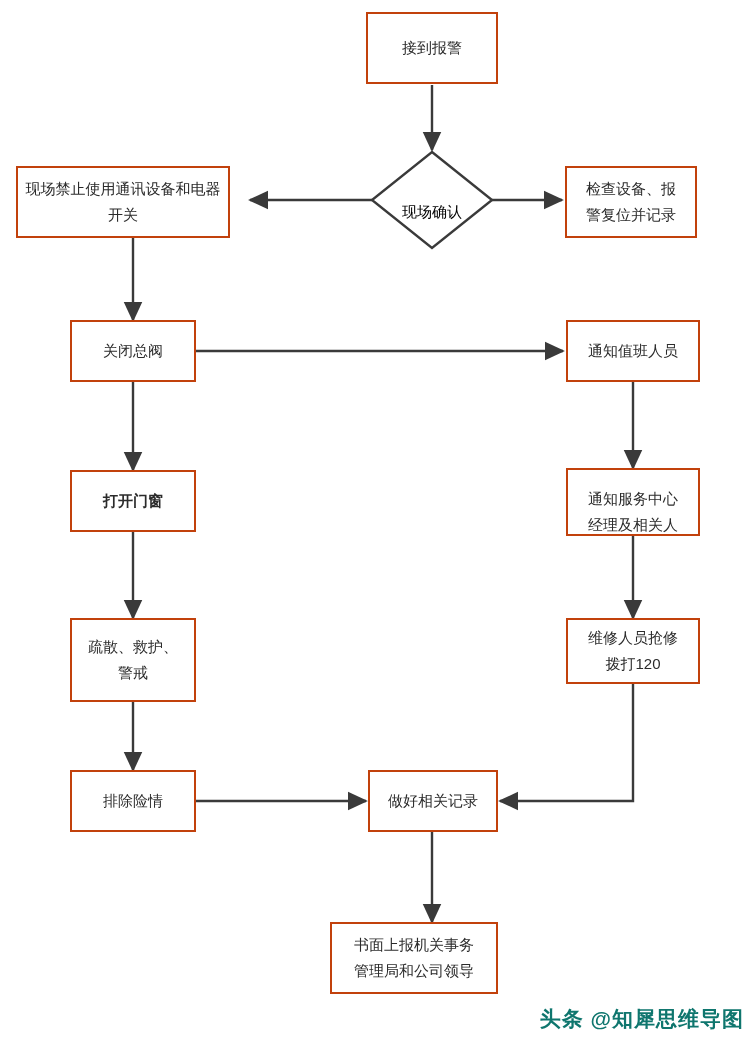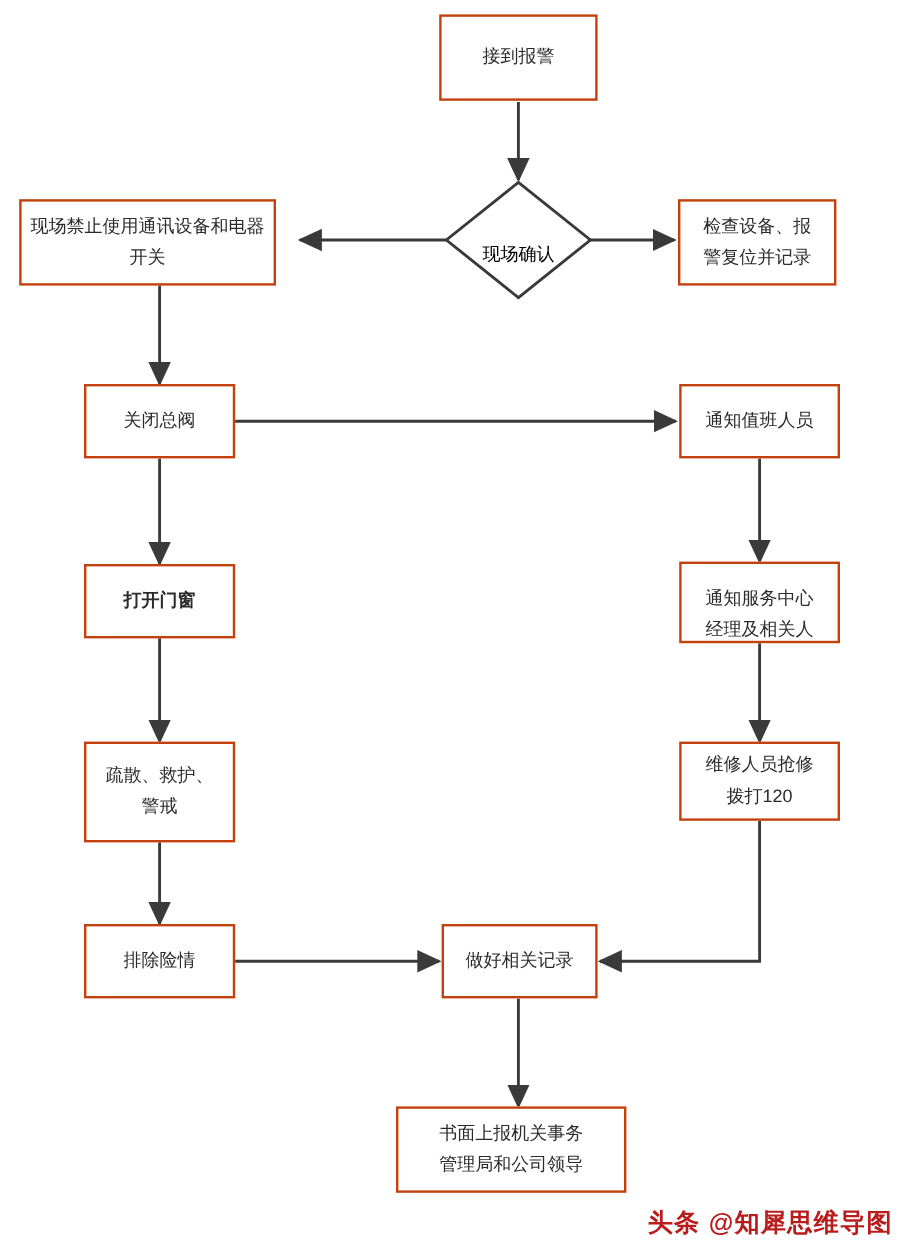--- a/index.html
+++ b/index.html
@@ -71,21 +71,21 @@
     color: #000000;
     white-space: pre-line;
     text-align: center;
   }
   #watermark {
     position: absolute;
     right: 12px;
     bottom: 8px;
     font-size: 21px;
     font-weight: bold;
-    color: #b91c1c;
+    color: #0f766e;
     letter-spacing: 1px;
     z-index: 3;
     white-space: nowrap;
   }
 </style>
 </head>
 <body>
 
 <div id="canvas">
 
@@ -175,20 +175,20 @@
   </div>
 
   <div class="node" style="left:70px; top:770px; width:126px; height:62px;">
     <span class="label">排除险情</span>
   </div>
 
   <div class="node" style="left:368px; top:770px; width:130px; height:62px;">
     <span class="label">做好相关记录</span>
   </div>
 
-  <div class="node" style="left:330px; top:922px; width:192px; height:72px;">
+  <div class="node" style="left:330px; top:922px; width:168px; height:72px;">
     <span class="label">书面上报机关事务
 管理局和公司领导</span>
   </div>
 
   <div id="watermark">头条 @知犀思维导图</div>
 
 </div>
 
 </body></html>

